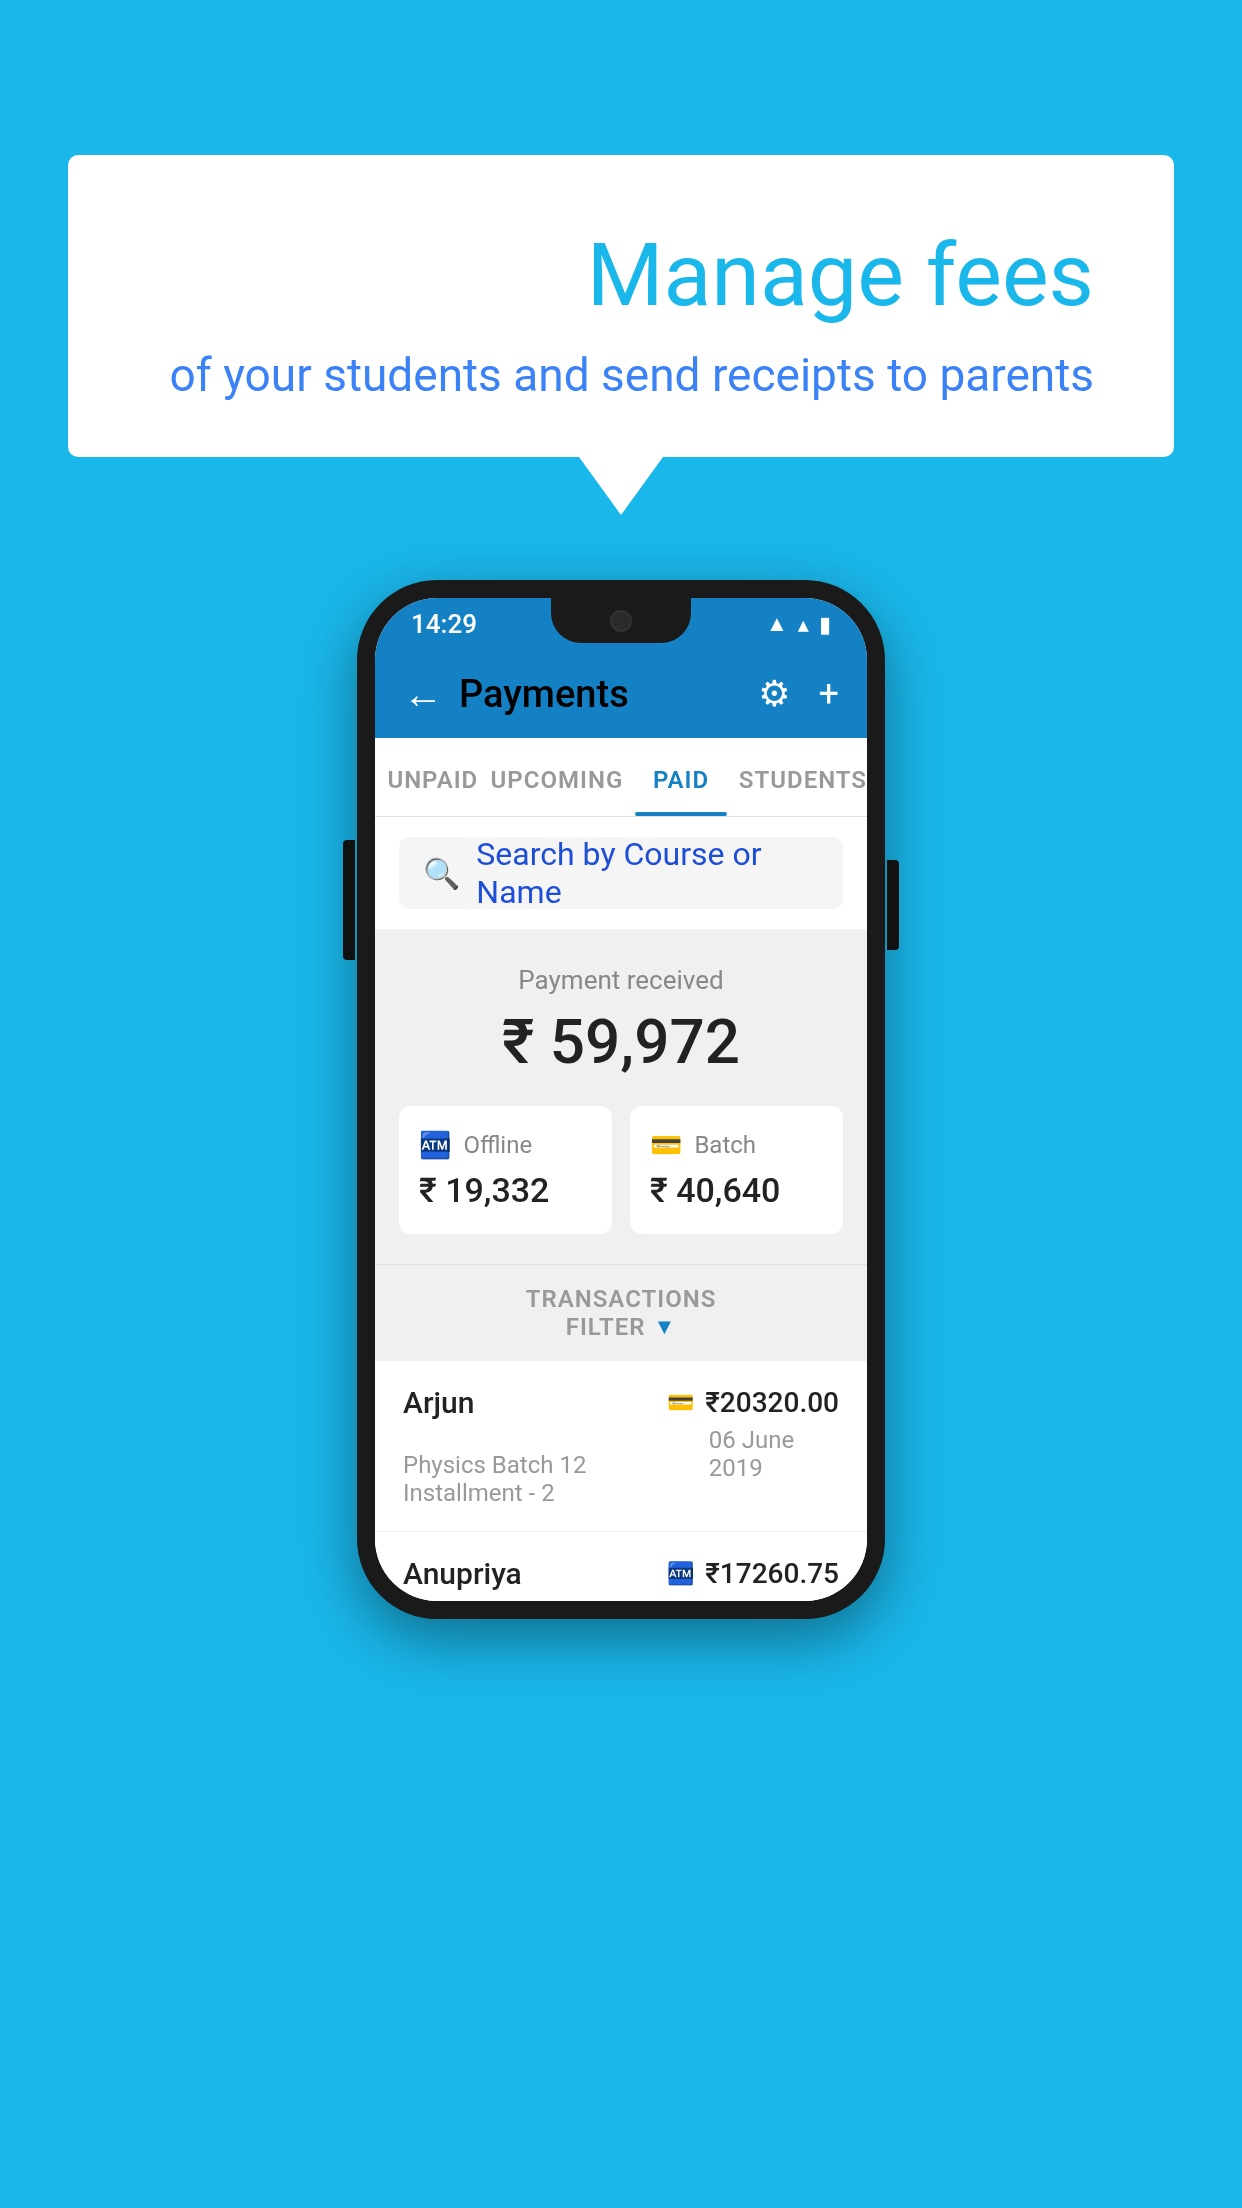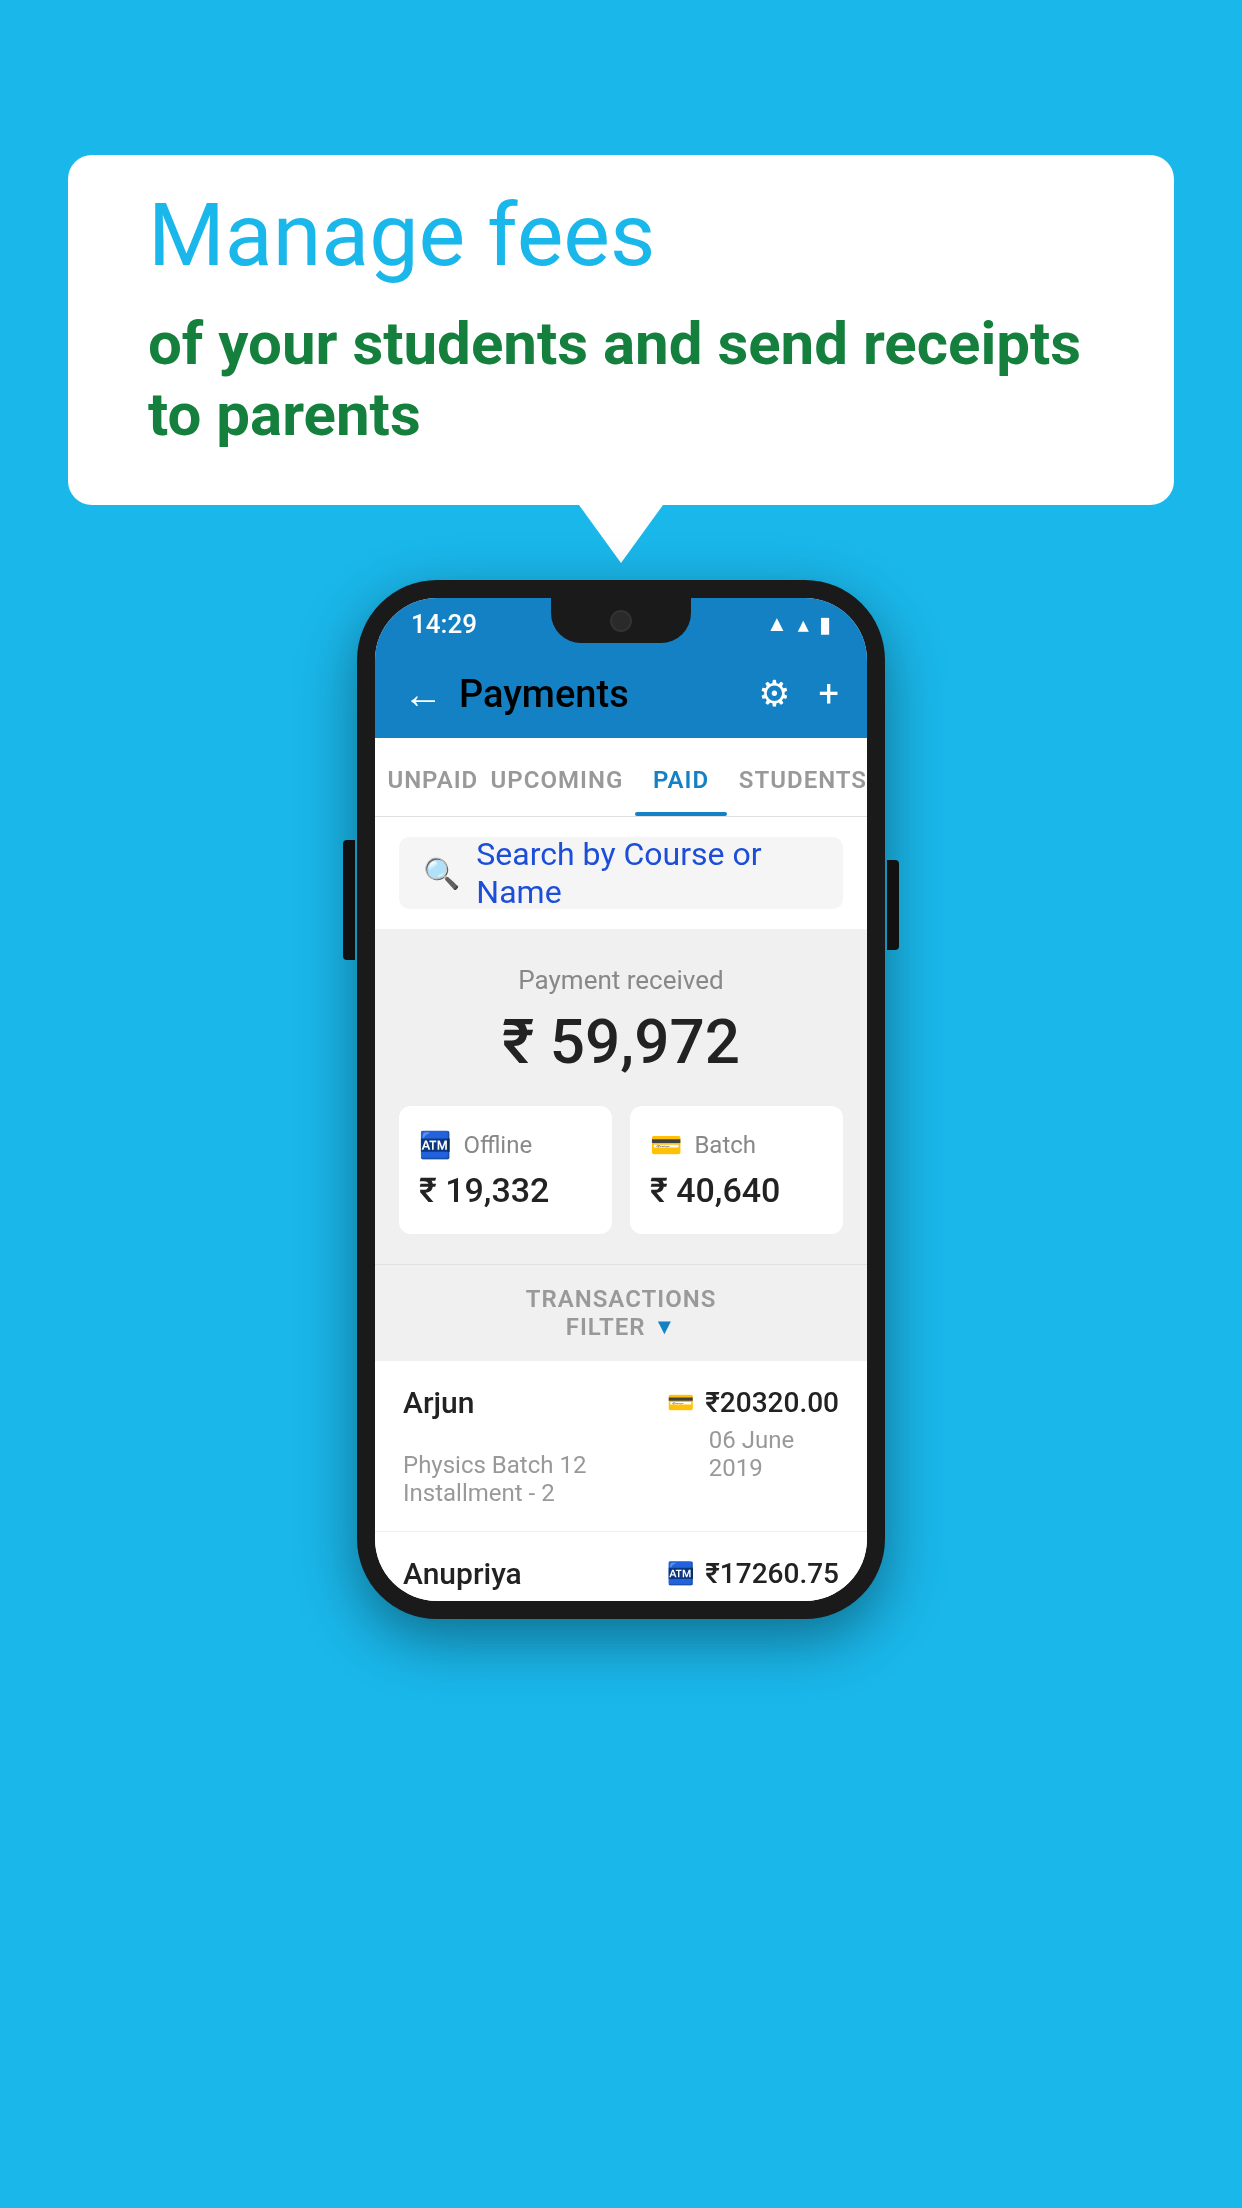--- a/index.html
+++ b/index.html
@@ -19,37 +19,37 @@
       top: 155px;
       left: 68px;
       right: 68px;
       display: flex;
       flex-direction: column;
       align-items: center;
     }
 
     .speech-bubble {
       background: white;
-      border-radius: 24px;
-      padding: 28px 80px 55px;
-      text-align: left;
+      border-radius: 10px;
+      padding: 68px 80px 55px;
+      text-align: right;
       width: 100%;
     }
 
     .speech-bubble-title {
       color: #1ab7ea;
       font-size: 88px;
       font-weight: 400;
       margin-bottom: 22px;
     }
 
     .speech-bubble-subtitle {
-      color: #15803d;
-      font-size: 60px;
-      font-weight: 700;
+      color: #3b82f6;
+      font-size: 46px;
+      font-weight: 400;
     }
 
     .speech-bubble-arrow {
       width: 0;
       height: 0;
       border-left: 42px solid transparent;
       border-right: 42px solid transparent;
       border-top: 58px solid white;
     }
 

